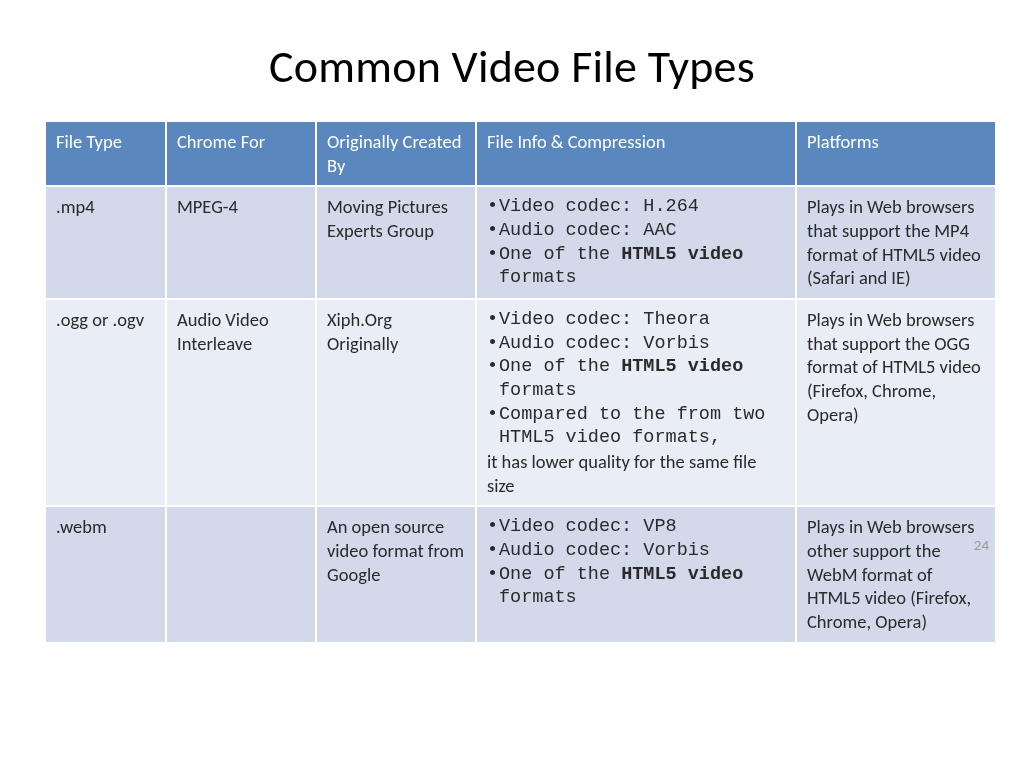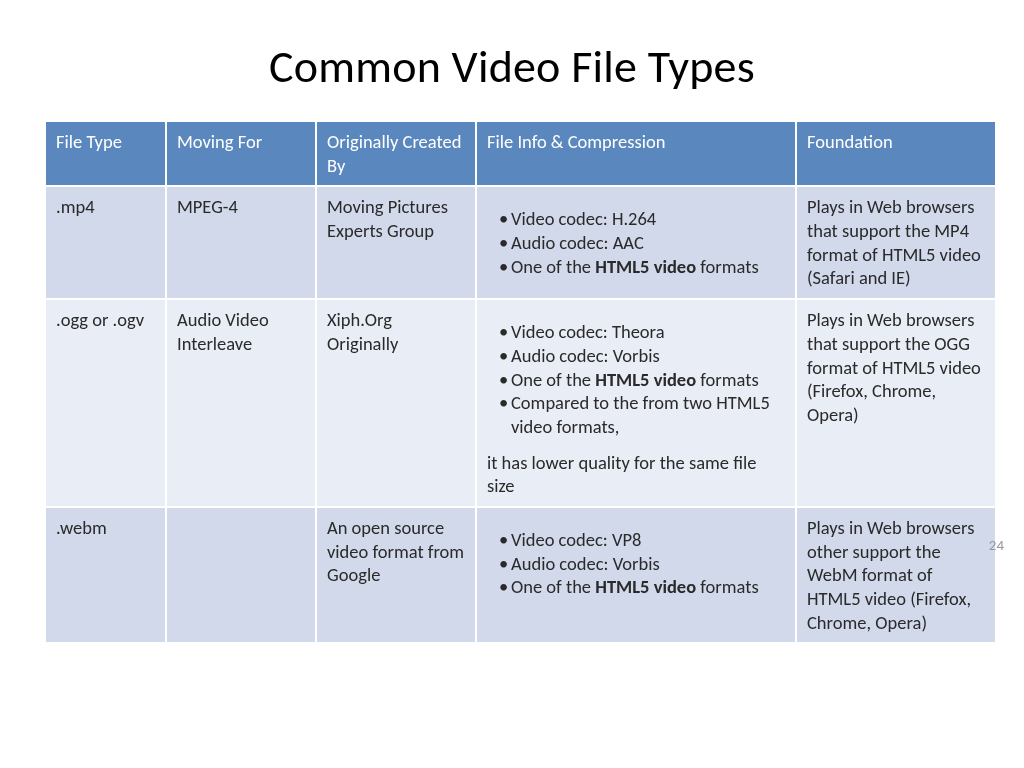--- a/index.html
+++ b/index.html
@@ -9,46 +9,46 @@
   table { border-collapse: collapse; width: 100%; table-layout: fixed; }
   th, td { text-align: left; vertical-align: top; padding: 8px 10px 8px 10px; font-size: 18.5px; line-height: 1.28; border-right: 2px solid #fff; border-bottom: 2px solid #fff; }
   th { background: #5a87bd; color: #fff; font-weight: 400; }
   tbody tr:nth-child(odd)  td { background: #d1d9ea; color: #2a2a2a; }
   tbody tr:nth-child(even) td { background: #e9edf5; color: #2a2a2a; }
   .col-ft   { width: 120px; }
   .col-ac   { width: 150px; }
   .col-oc   { width: 160px; }
   .col-fi   { width: 320px; }
   .col-pl   { width: 200px; }
-  .bullets { list-style: none; padding: 0; margin: 12px; }
+  .bullets { list-style: none; padding: 0; margin: 0; font-family: Liberation Mono, monospace; }
   .bullets li { position: relative; padding-left: 12px; }
   .bullets li::before { content: "•"; position: absolute; left: 0; top: 0; }
-  .pagenum { position: absolute; right: 20px; bottom: 14px; color: #9a9a9a; font-size: 15px; }
+  .pagenum { position: absolute; right: 35px; bottom: 14px; color: #9a9a9a; font-size: 15px; }
 </style>
 </head>
 <body>
 
 <div class="slide">
   <h1 class="title">Common Video File Types</h1>
 
   <table>
     <colgroup>
       <col class="col-ft">
         <col class="col-ac">
         <col class="col-oc">
         <col class="col-fi">
         <col class="col-pl">
     </colgroup>
     <thead>
       <tr>
         <th>File Type</th>
-        <th>Moving For</th>
+        <th>Chrome For</th>
         <th>Originally Created By</th>
         <th>File Info &amp; Compression</th>
-        <th>Foundation</th>
+        <th>Platforms</th>
       </tr>
     </thead>
     <tbody>
         <tr>
           <td>.mp4</td>
           <td>MPEG-4</td>
           <td>Moving Pictures Experts Group</td>
           <td>
             <ul class="bullets">
               <li>Video codec: H.264</li>

